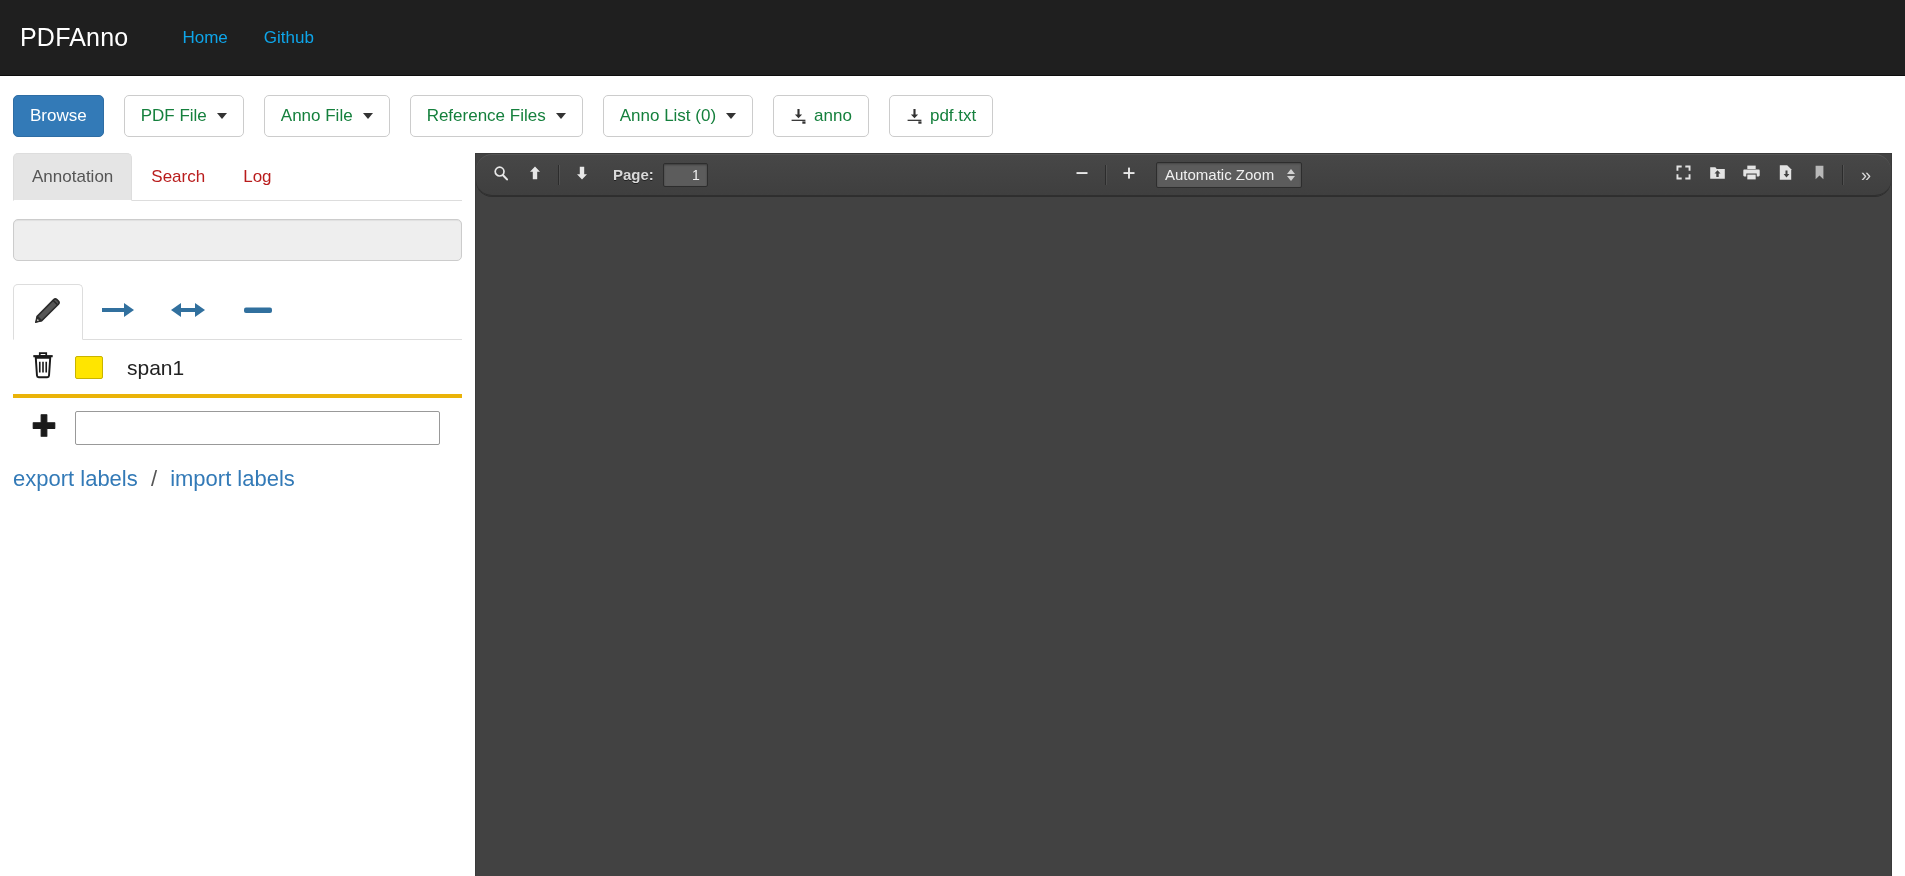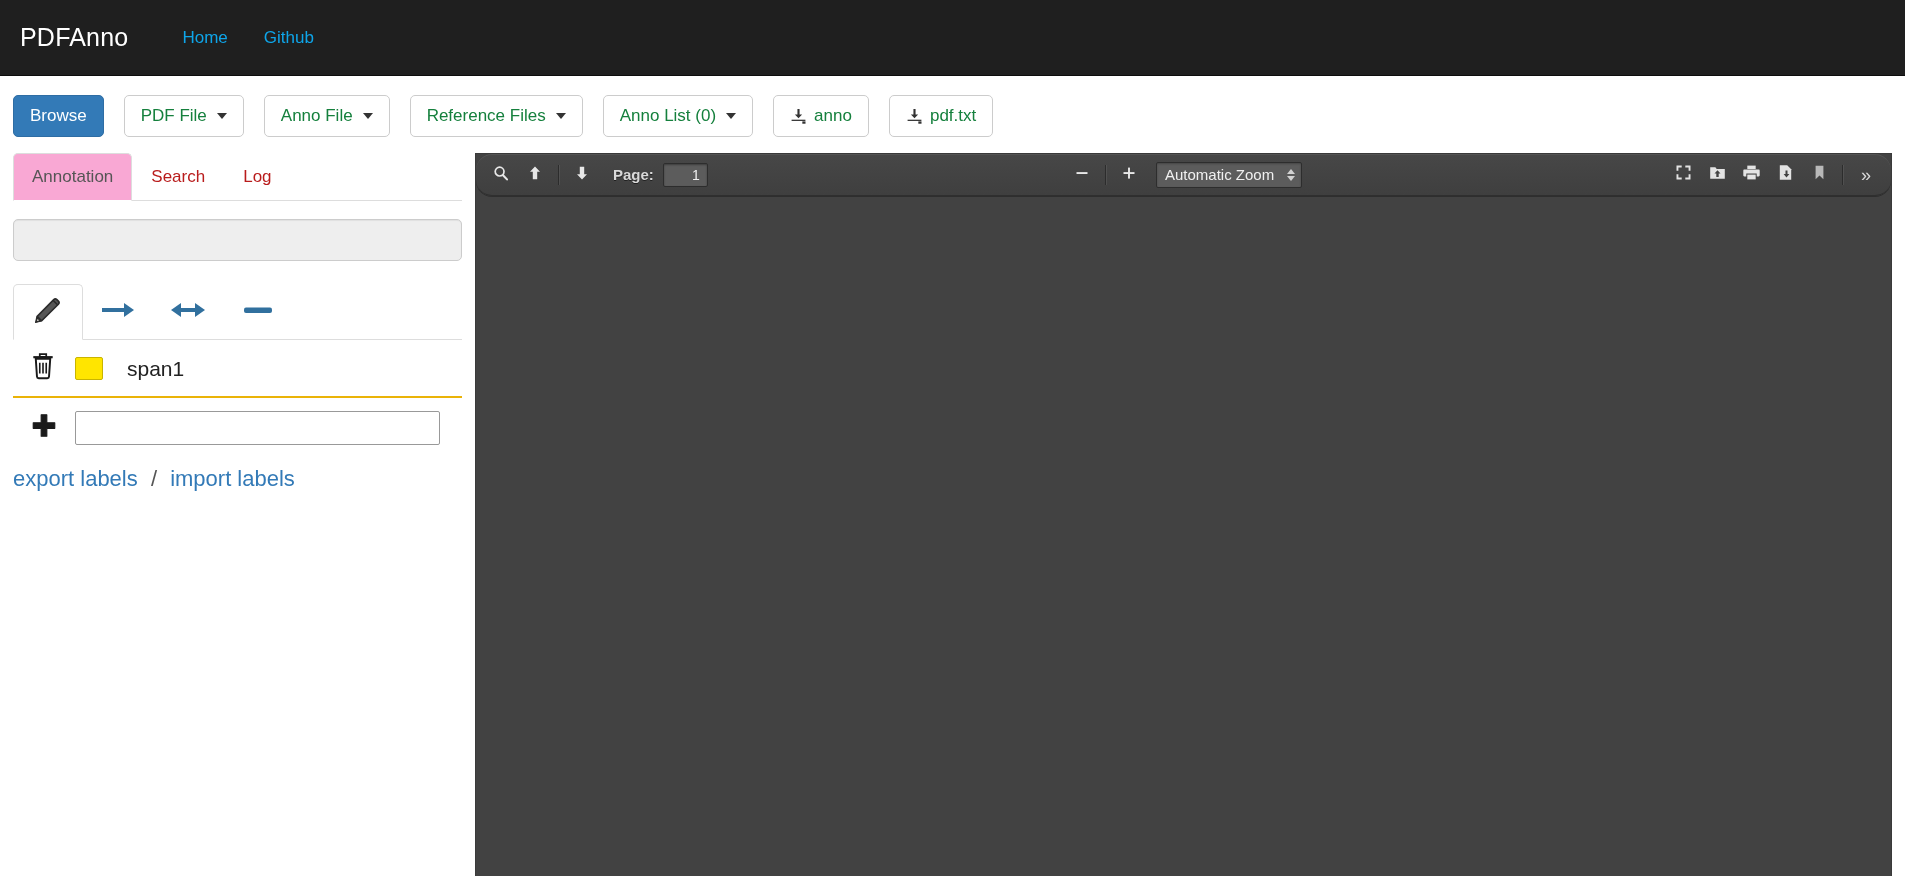--- a/index.html
+++ b/index.html
@@ -107,21 +107,21 @@
     color: #b91c1c;
     cursor: pointer;
     border: 1px solid transparent;
     border-radius: 5px 5px 0 0;
     margin-bottom: -1px;
     line-height: 1.42;
     background: transparent;
   }
   .nav-tab.active {
     color: #555555;
-    background: #f9a8d4;
+    background: #e5e5e5;
     border: 1px solid #dddddd;
     border-bottom-color: #ffffff;
     cursor: default;
   }
 
   .panel-body { padding-top: 18px; }
 
   .disabled-input {
     display: block;
     width: 100%;
@@ -156,21 +156,21 @@
     border: 1px solid #dddddd;
     border-bottom-color: #ffffff;
     background: #ffffff;
   }
 
   
   .label-row {
     display: flex;
     align-items: center;
     height: 58px;
-    border-bottom: 2px solid #eab308;
+    border-bottom: 4px solid #eab308;
     gap: 0;
   }
   .icon-cell {
     width: 62px;
     flex: 0 0 62px;
     display: flex;
     align-items: center;
     justify-content: flex-start;
     padding-left: 17px;
     cursor: pointer;

